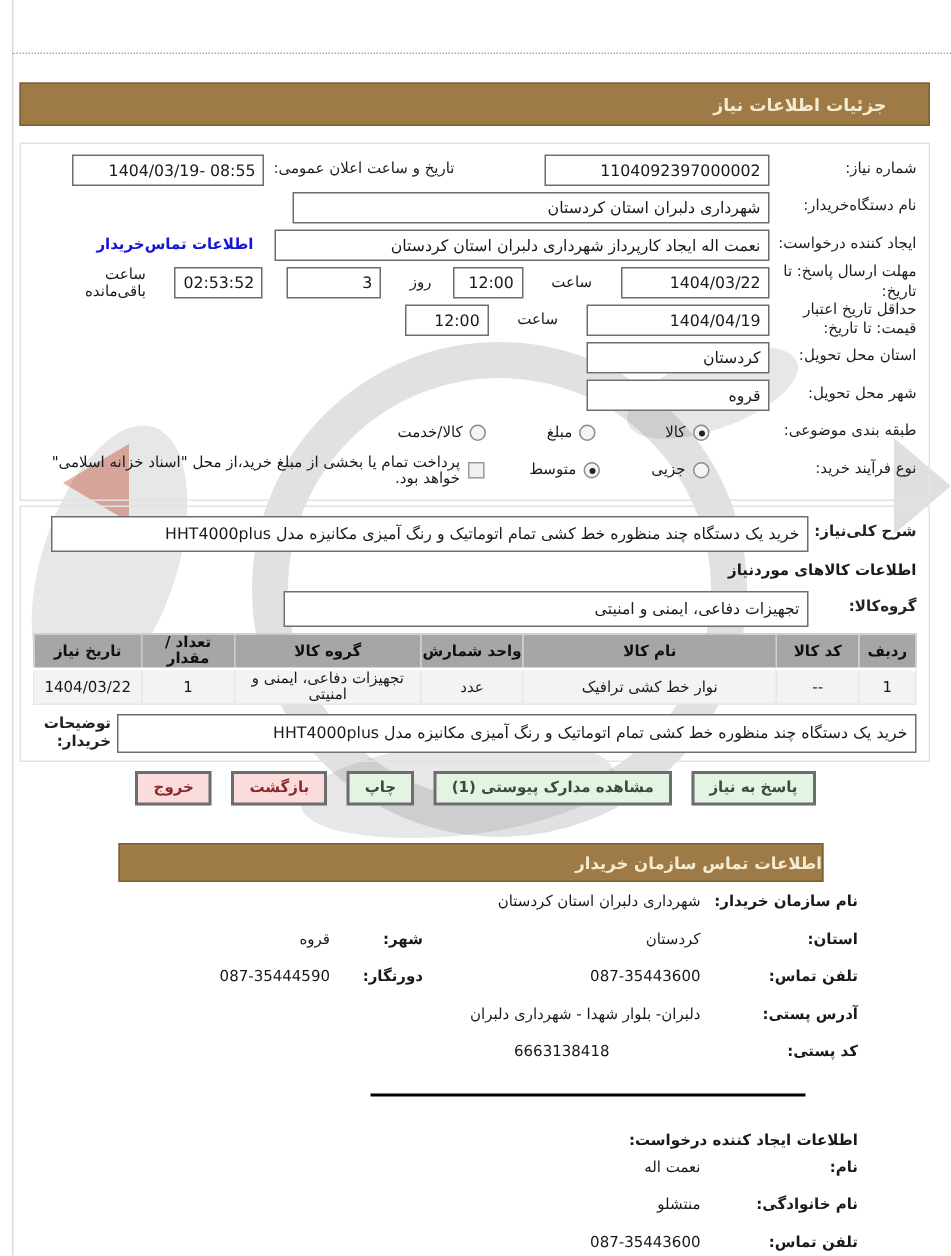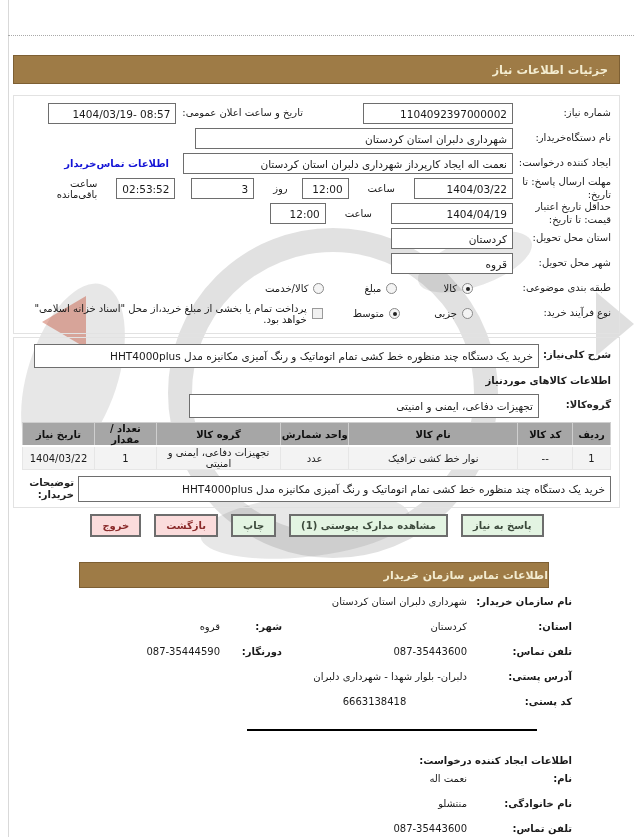--- a/index.html
+++ b/index.html
@@ -19,21 +19,21 @@
   .wm-blob { position:absolute; background:rgba(120,120,120,.18); border-radius:50%; }
   .wm-b1 { left:28px; top:280px; width:90px; height:190px; transform:rotate(18deg); }
   .wm-b2 { left:200px; top:495px; width:210px; height:62px; transform:rotate(-6deg); }
   .wm-b3 { left:415px; top:238px; width:120px; height:48px; transform:rotate(-20deg); }
   .wm-tri { position:absolute; width:0; height:0; }
   .wm-tri-left { left:42px; top:296px; border-top:26px solid transparent; border-bottom:26px solid transparent; border-right:44px solid rgba(196,82,58,.45); }
   .wm-tri-right { left:596px; top:292px; border-top:32px solid transparent; border-bottom:32px solid transparent; border-left:38px solid rgba(150,150,150,.30); }
 
   .bar { position:absolute; background:#9e7b46; border:1px solid #7d5f33; color:#f3ecd0;
     font-weight:bold; font-size:11.5px; display:flex; align-items:center; z-index:1; }
-  .bar1 { top:55px; right:14px; left:13px; height:29px; padding-right:11px; }
+  .bar1 { top:55px; right:14px; left:13px; height:29px; padding-right:28px; }
   .bar2 { top:562px; right:85px; width:470px; height:26px; font-size:11px; }
 
   .panel { position:absolute; right:14px; left:13px; border:1px solid #e2e2e2; padding:5px 8px; z-index:1; }
   .panel1 { top:95px; height:239px; }
   .panel2 { top:337px; height:171px; }
 
   .frow { display:flex; align-items:center; min-height:25px; }
   .flabel { width:98px; flex-shrink:0; font-size:10px; color:#222; line-height:1.25; }
   .b { font-weight:bold; }
   .ibox { border:1px solid #6e6e6e; background:#fff; height:21px; display:flex; align-items:center;
@@ -97,21 +97,21 @@
 </div>
 
 <div class="panel panel1">
   <div class="frow">
     <div class="flabel">شماره نیاز:</div>
     <div class="ibox" style="width:150px">
         <span class="ltr">1104092397000002</span>
       </div>
     <div class="flabel" style="width:auto;margin-right:60px">تاریخ و ساعت اعلان عمومی:</div>
     <div class="ibox" style="width:128px;margin-right:6px">
-        <span class="ltr">1404/03/19- 08:57</span>
+        <span class="ltr">1404/03/19- 08:55</span>
       </div>
   </div>
 
   <div class="frow">
     <div class="flabel">نام دستگاه‌خریدار:</div>
     <div class="ibox" style="width:318px">
         <span>شهرداری دلبران استان کردستان</span>
       </div>
   </div>
 

